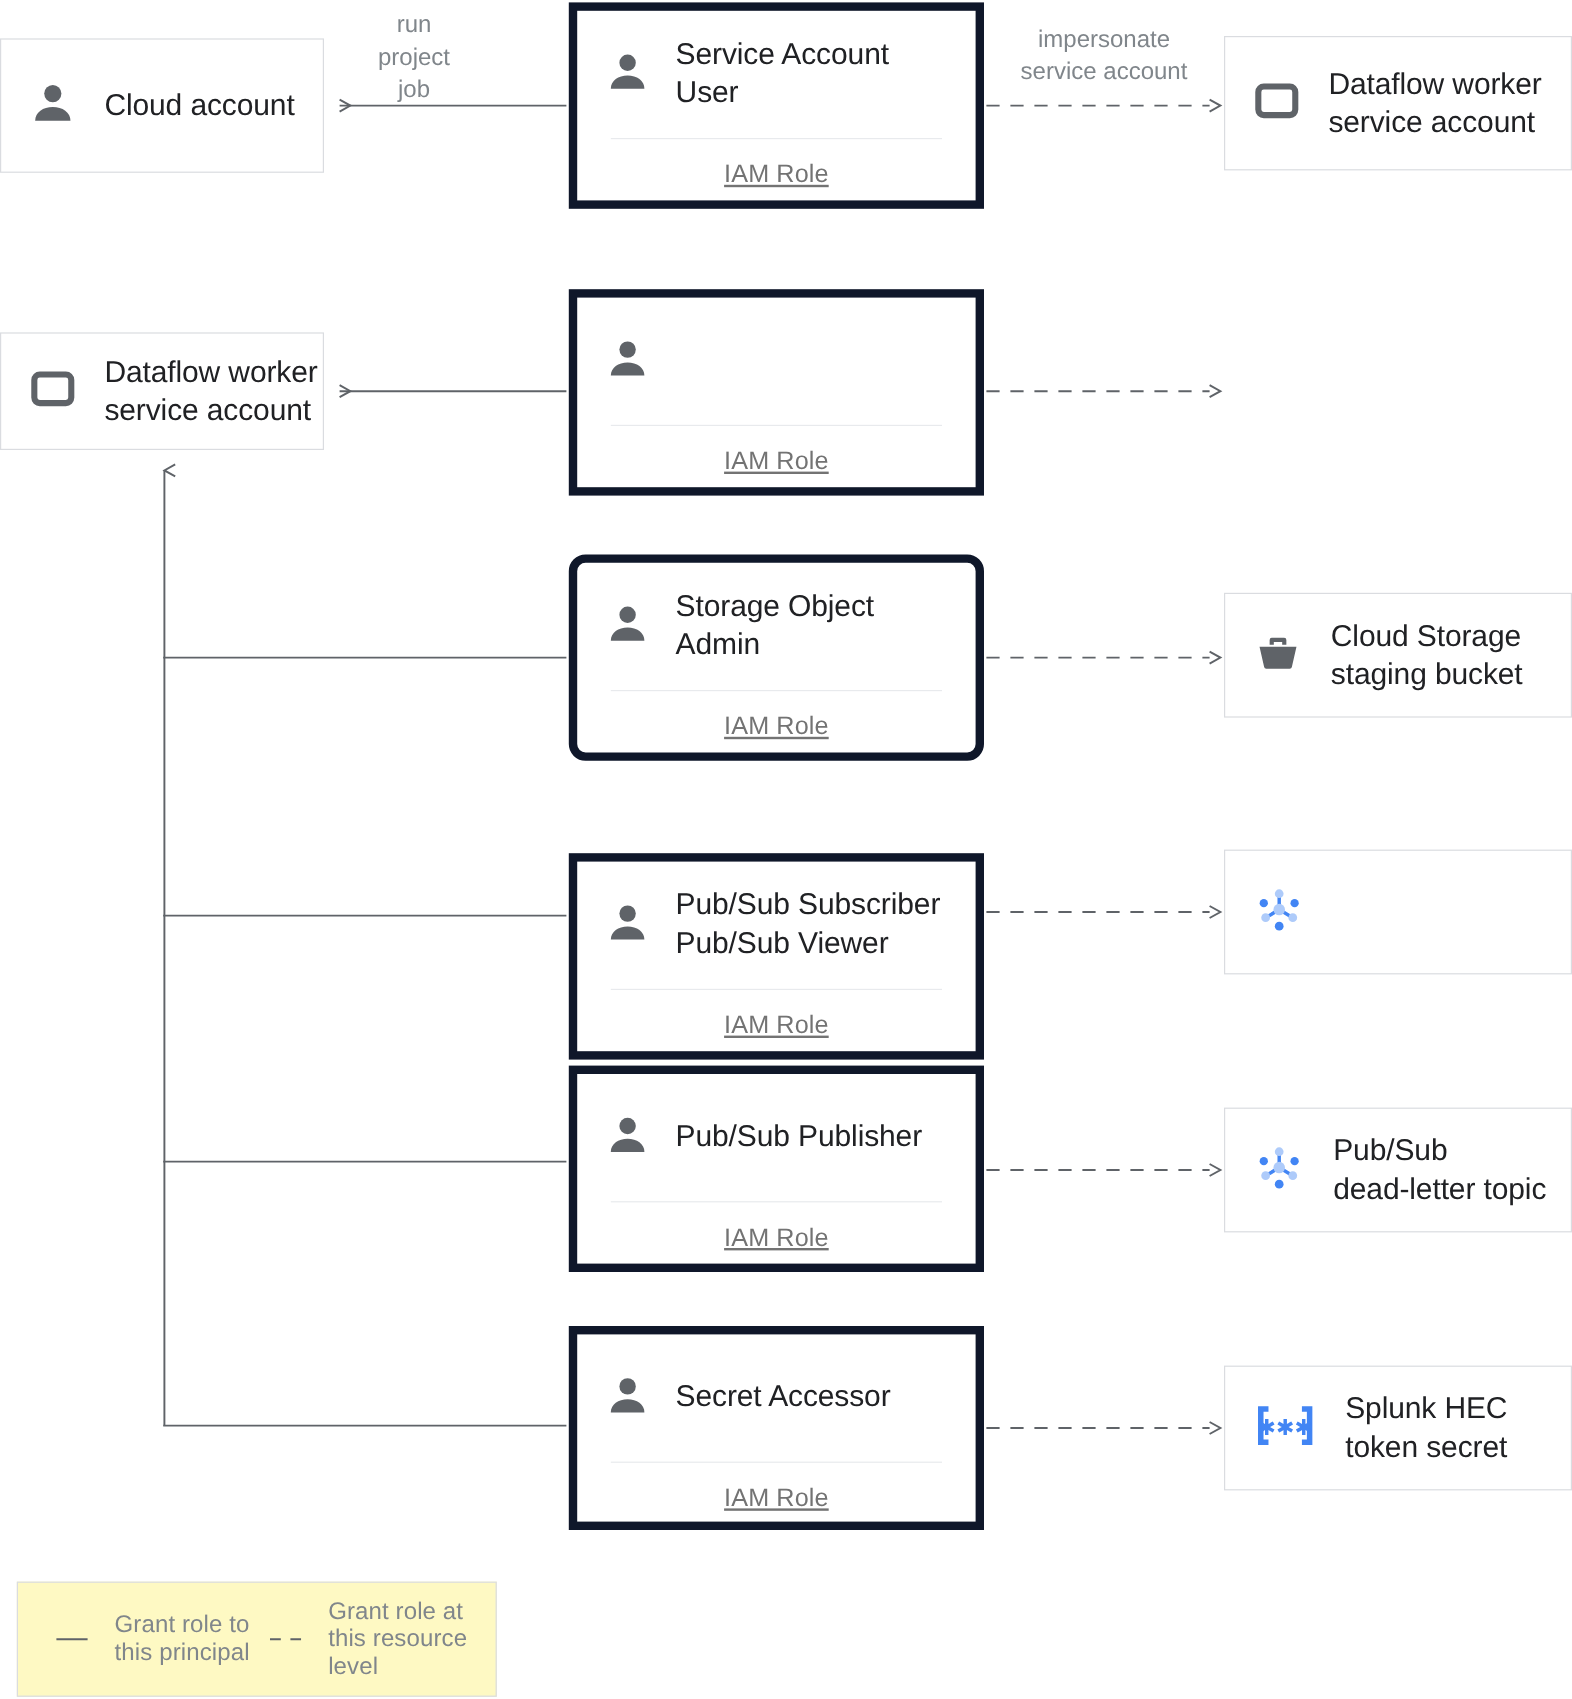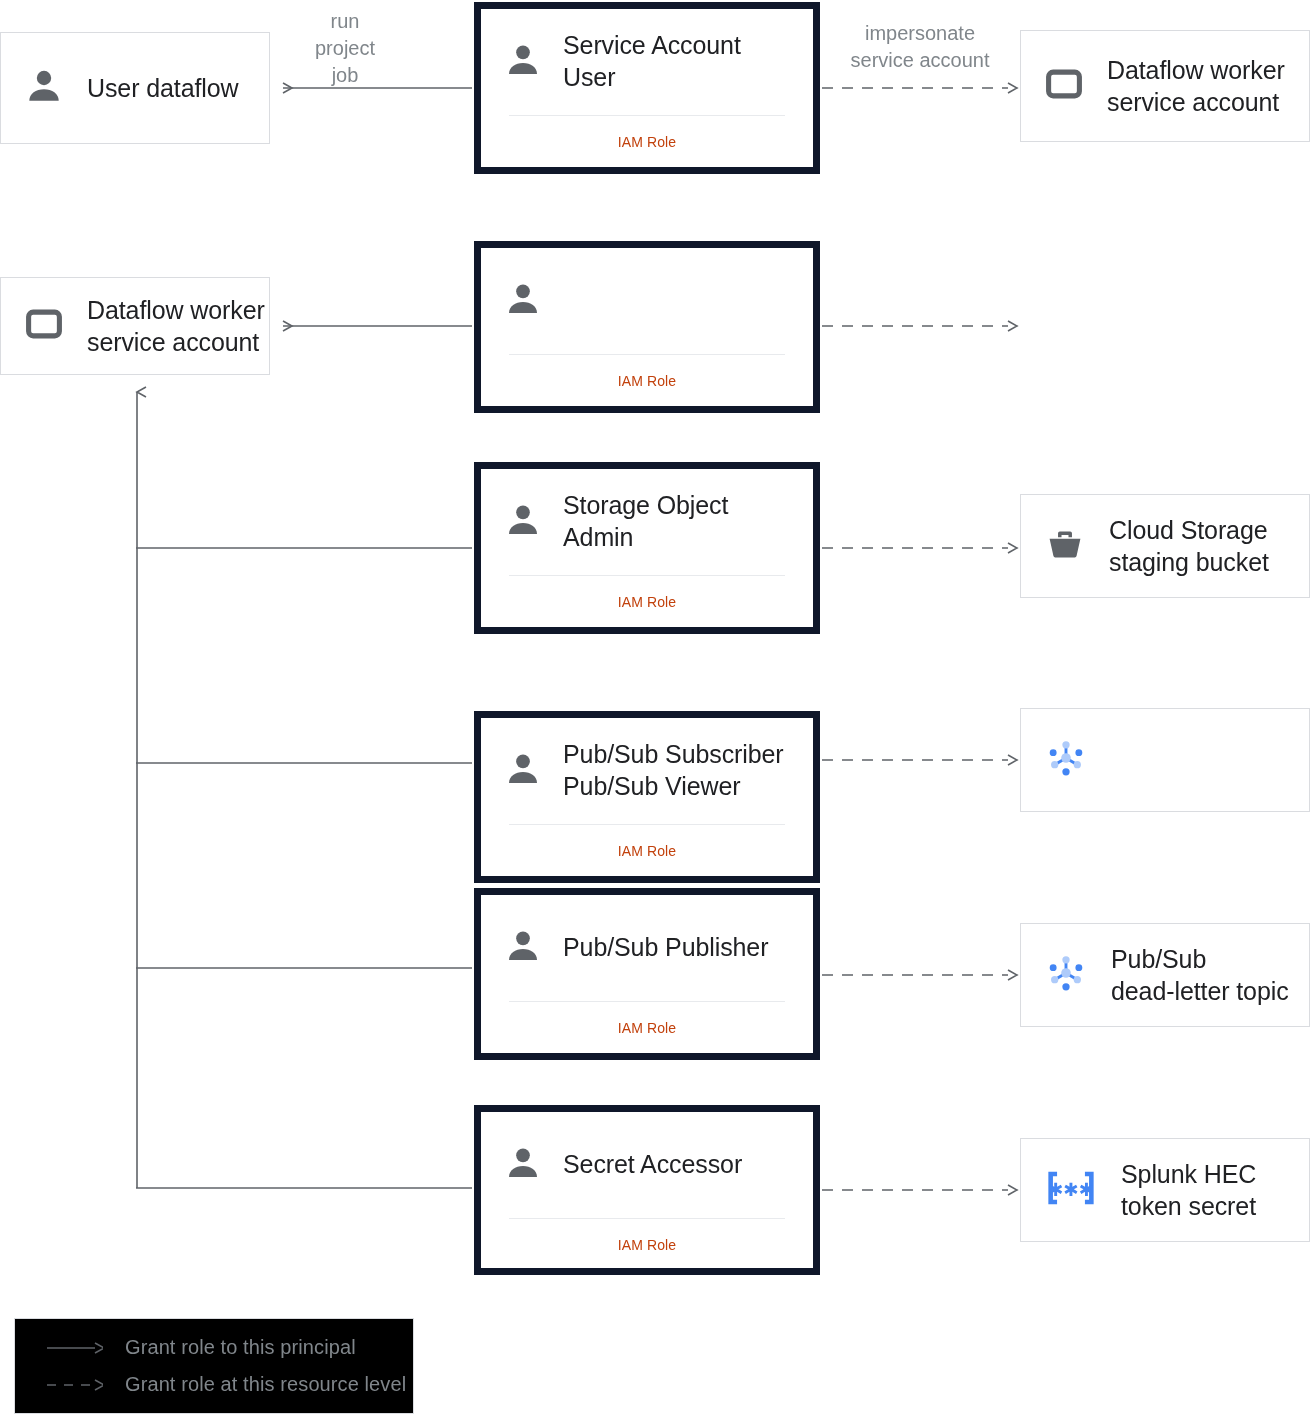--- a/index.html
+++ b/index.html
@@ -70,23 +70,24 @@
     margin: 0 28px;
   }
   .card-foot {
     flex: 1 1 auto;
     display: flex;
     align-items: flex-start;
     justify-content: center;
     padding-top: 18px;
   }
   .card-foot .iam {
-    font-size: 14px;
-    color: #c2410c;
+    font-size: 21px;
+    color: #737373;
     letter-spacing: 0.1px;
+    text-decoration: underline;
   }
 
   
   .icon {
     flex: 0 0 auto;
     display: block;
   }
 
   
   .edge-label {
@@ -109,23 +110,23 @@
 
   
   #legend {
     position: absolute;
     left: 14px;
     top: 1318px;
     width: 400px;
     height: 96px;
     box-sizing: border-box;
     border: 1px solid #dadce0;
-    background: #000000;
-    display: flex;
-    flex-direction: column;
+    background: #fef9c3;
+    display: flex;
+    flex-direction: row;
     justify-content: center;
     gap: 14px;
     padding-left: 30px;
   }
   .legend-row {
     display: flex;
     align-items: center;
     gap: 22px;
   }
   .legend-row .txt {
@@ -180,21 +181,21 @@
   <div class="edge-label" style="left:830px; top:20px; width:180px;">impersonate
 service account</div>
 
   <div class="box entity" style="left:0px; top:32px; width:270px; height:112px;">
     <span class="icon">
       <svg width="42" height="42" viewBox="0 0 24 24">
         <circle cx="12" cy="7.4" r="4.1" fill="#5f6368"></circle>
         <path d="M3.6 20.4c0-4.1 3.8-6.6 8.4-6.6s8.4 2.5 8.4 6.6z" fill="#5f6368"></path>
       </svg>
     </span>
-    <span class="label">User dataflow</span>
+    <span class="label">Cloud account</span>
   </div>
 
   <div class="box entity" style="left:0px; top:277px; width:270px; height:98px;">
     <span class="icon">
       <svg width="42" height="42" viewBox="0 0 24 24">
         <rect x="3.2" y="5.2" width="17.6" height="13.6" rx="2.6" fill="none" stroke="#5f6368" stroke-width="2.9"></rect>
       </svg>
     </span>
     <span class="label">Dataflow worker
 service account</span>
@@ -224,21 +225,21 @@
           <path d="M3.6 20.4c0-4.1 3.8-6.6 8.4-6.6s8.4 2.5 8.4 6.6z" fill="#5f6368"></path>
         </svg>
       </span>
     </div>
     <div class="card-divider"></div>
     <div class="card-foot">
       <span class="iam">IAM Role</span>
     </div>
   </div>
 
-  <div class="card" style="left:474px; top:462px; width:346px; height:172px;">
+  <div class="card" style="left:474px; top:462px; width:346px; height:172px;border-radius:14px;">
     <div class="card-top">
       <span class="icon">
         <svg width="40" height="40" viewBox="0 0 24 24">
           <circle cx="12" cy="7.4" r="4.1" fill="#5f6368"></circle>
           <path d="M3.6 20.4c0-4.1 3.8-6.6 8.4-6.6s8.4 2.5 8.4 6.6z" fill="#5f6368"></path>
         </svg>
       </span>
       <span class="roles">Storage Object Admin</span>
     </div>
     <div class="card-divider"></div>

